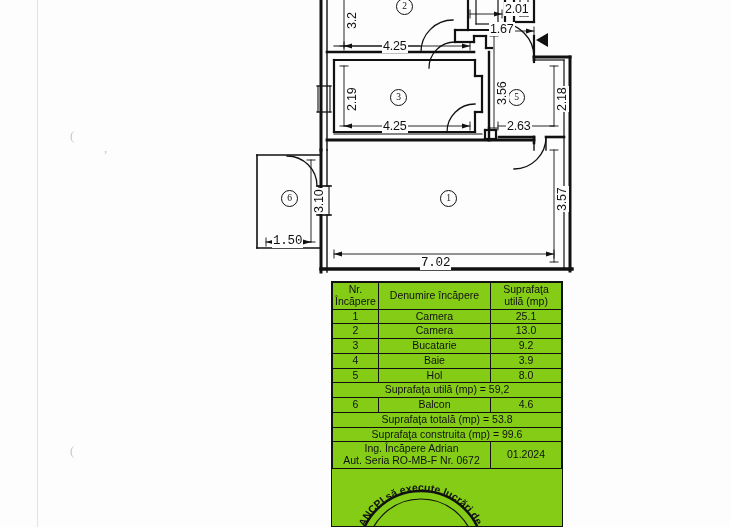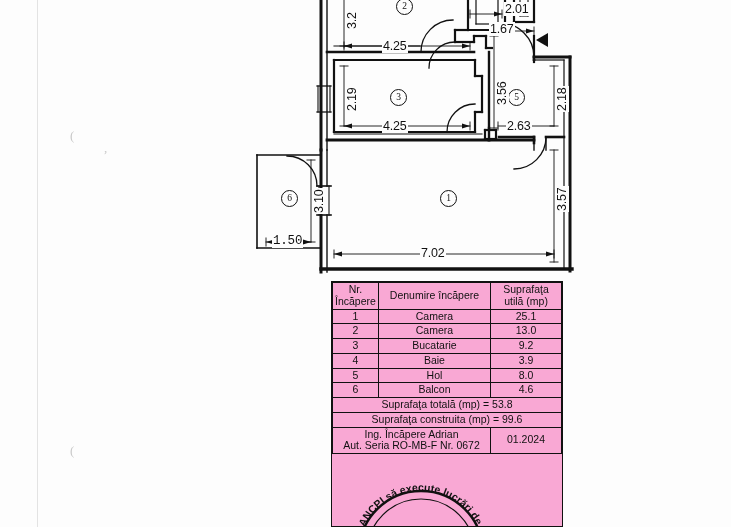--- a/index.html
+++ b/index.html
@@ -76,21 +76,21 @@
 
   
   #table-wrap {
     position: absolute;
     left: 331px;
     top: 281px;
     width: 232px;
     height: 246px;
     border: 1.3px solid #111;
     box-sizing: border-box;
-    background: #f9a8d4;
+    background: #84cc16;
   }
   table.plan-table {
     width: 100%;
     border-collapse: collapse;
     font-family: "Liberation Sans", sans-serif;
     color: #111;
   }
   table.plan-table td, table.plan-table th {
     border: 1px solid #111;
     text-align: center;
@@ -321,21 +321,21 @@
   <div class="dim vert" style="left:345px; top:30px;">3.2</div>
   <div class="dim" style="left:382px; top:39px;">4.25</div>
   <div class="dim vert" style="left:345px; top:112px;">2.19</div>
   <div class="dim" style="left:382px; top:119px;">4.25</div>
   <div class="dim vert" style="left:495px; top:106px;">3.56</div>
   <div class="dim" style="left:504px; top:2px;">2.01</div>
   <div class="dim" style="left:489px; top:22px;">1.67</div>
   <div class="dim vert" style="left:555px; top:112px;">2.18</div>
   <div class="dim" style="left:506px; top:119px;">2.63</div>
   <div class="dim vert" style="left:555px; top:212px;">3.57</div>
-  <div class="dim" style="left:420px; top:246px;">7.02</div>
+  <div class="dim" style="left:420px; top:256px;font-family:Liberation Mono, monospace;">7.02</div>
   <div class="dim vert" style="left:312px; top:214px;">3.10</div>
   <div class="dim" style="left:272px; top:234px;font-family:Liberation Mono, monospace;">1.50</div>
 
   <div id="table-wrap">
     <table class="plan-table">
       <thead>
         <tr>
           <th class="hd col-nr">
             <span class="exec-line">Nr.</span>
             <span class="exec-line">Încăpere</span>
@@ -365,20 +365,23 @@
         </tr>
         <tr>
           <td class="rowtxt">4</td>
           <td class="rowtxt">Baie</td>
           <td class="rowtxt">3.9</td>
         </tr>
         <tr>
           <td class="rowtxt">5</td>
           <td class="rowtxt">Hol</td>
           <td class="rowtxt">8.0</td>
+        </tr>
+        <tr>
+          <td class="summary" colspan="3">Suprafaţa utilă (mp) = 59,2</td>
         </tr>
         <tr>
           <td class="rowtxt">6</td>
           <td class="rowtxt">Balcon</td>
           <td class="rowtxt">4.6</td>
         </tr>
         <tr>
           <td class="summary" colspan="3">Suprafaţa totală (mp) = 53.8</td>
         </tr>
         <tr>

